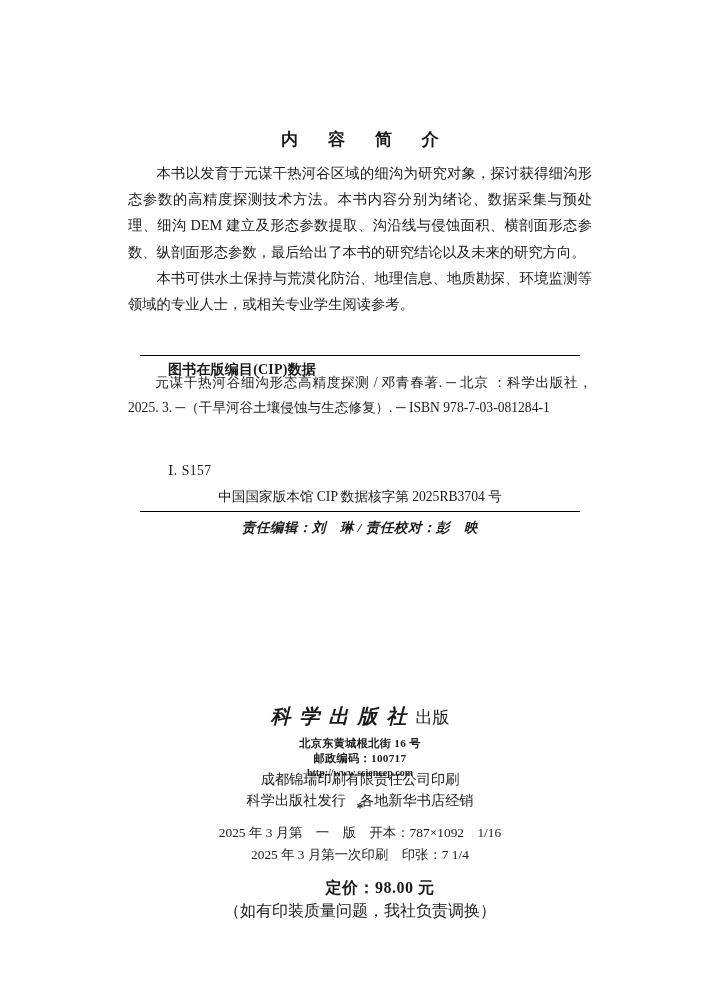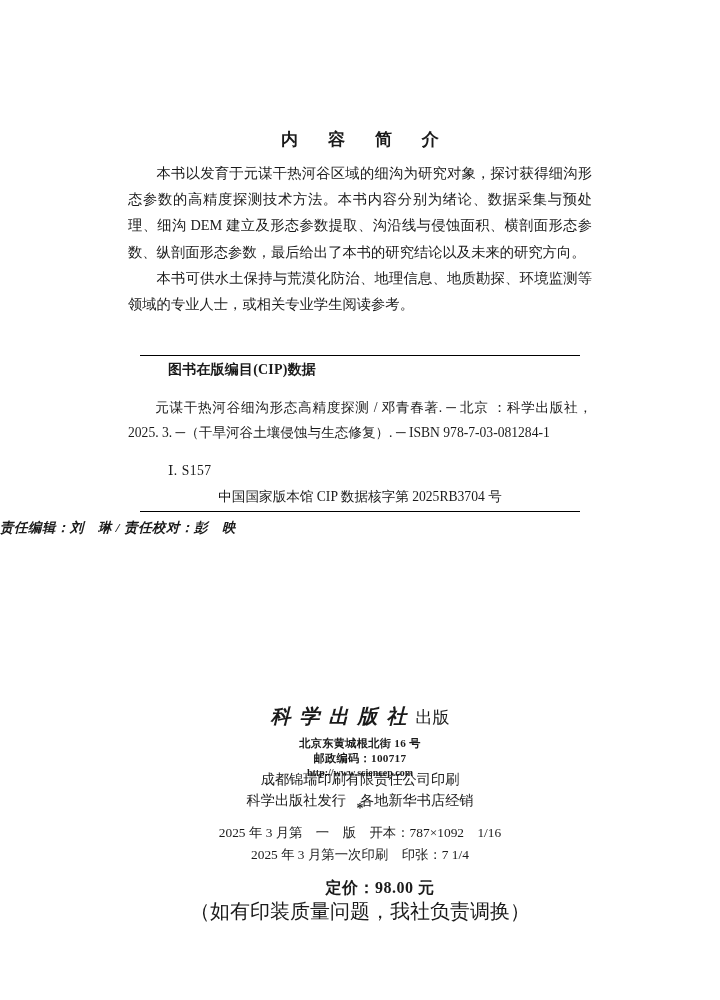--- a/index.html
+++ b/index.html
@@ -69,21 +69,21 @@
     left: 168px;
     top: 361px;
     font-size: 14px;
     font-weight: bold;
     letter-spacing: 0.2px;
   }
 
   .cip-body {
     position: absolute;
     left: 128px;
-    top: 395px;
+    top: 370px;
     width: 464px;
     font-size: 13.6px;
     line-height: 25px;
     text-align: justify;
     text-justify: inter-ideograph;
   }
   .cip-body p {
     margin: 0;
   }
   .cip-entry { text-indent: 2em; }
@@ -104,20 +104,21 @@
     text-align: center;
     font-size: 13.6px;
   }
 
   
   .credits {
     position: absolute;
     left: 0;
     top: 517px;
     width: 720px;
+    text-align: center;
     font-size: 13.4px;
     line-height: 21px;
     font-weight: bold;
     font-style: italic;
     font-family: "Liberation Serif", "DejaVu Serif", serif;
     letter-spacing: 0.6px;
   }
   .credits div { white-space: pre; }
 
   
@@ -204,21 +205,21 @@
     letter-spacing: 0.5px;
     padding-left: 20px;
   }
 
   .notice {
     position: absolute;
     left: 0;
     top: 900px;
     width: 720px;
     text-align: center;
-    font-size: 20px;
+    font-size: 16px;
     line-height: 22px;
   }
 </style>
 </head>
 <body>
 
 <div class="page">
 
   <div class="abstract-title">内 容 简 介</div>
 

